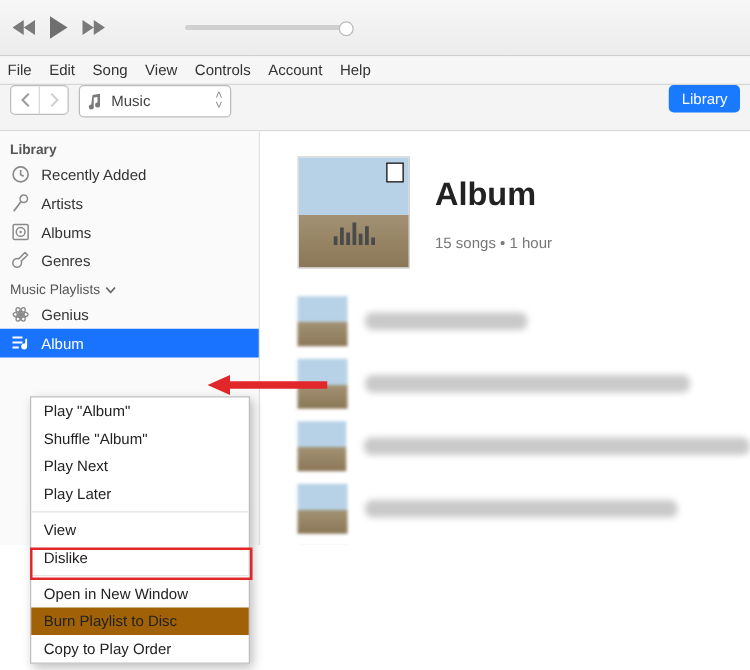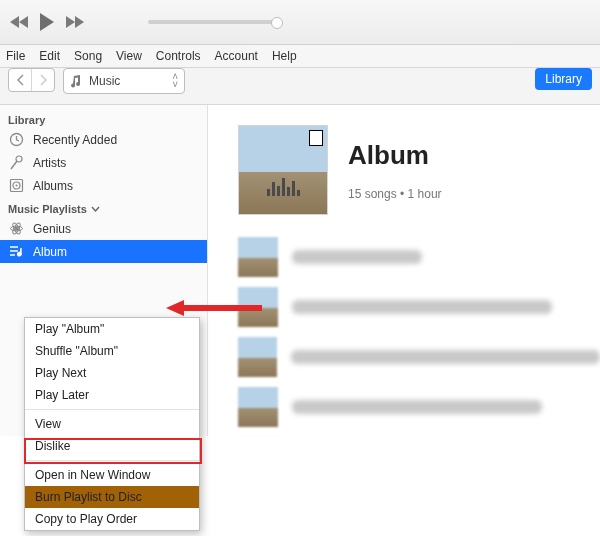--- a/index.html
+++ b/index.html
@@ -25,21 +25,21 @@
   
   .body{flex:1;display:flex;min-height:0;background:#fff}
   
   .sidebar{width:207px;border-right:1px solid #e1e1e1;background:#fafafa;padding-top:6px;position:relative}
   .sec-title{font-size:11px;font-weight:700;color:#555;padding:3px 8px 2px}
   .srow{display:flex;align-items:center;gap:9px;height:23px;padding:0 8px;color:#333;font-size:12px}
   .srow .ic{width:16px;height:16px;color:#8a8a8a;display:flex;align-items:center;justify-content:center}
   .srow.sel{background:#1a73ff;color:#fff}
   .srow.sel .ic{color:#fff}
   .srow.sel svg *{stroke:#fff;fill:#fff}
-  .pl-head{display:flex;align-items:center;gap:4px;font-size:11px;font-weight:700;color:#555;padding:6px 8px 2px}
+  .pl-head{display:flex;align-items:center;gap:4px;font-size:11px;font-weight:400;color:#555;padding:6px 8px 2px}
   
   .ctx{position:absolute;left:24px;top:212px;width:174px;background:#fff;border:1px solid #bfbfbf;box-shadow:2px 3px 8px rgba(0,0,0,.25);font-size:12px;z-index:50}
   .ctx .mi{padding:4px 10px;color:#222;white-space:nowrap}
   .ctx .sep{height:1px;background:#e2e2e2;margin:3px 0}
   .ctx .mi.hl{background:#a16207}
   .callout{position:absolute;left:24px;top:333px;width:174px;height:22px;border:2px solid #e2272a;pointer-events:none;z-index:60}
   
   .arrow{position:absolute;left:166px;top:193px;z-index:40}
   
   .main{flex:1;overflow:hidden;padding:20px 0 0 30px;position:relative}
@@ -148,20 +148,28 @@
           <div class="srow">
             <span class="ic">
               <svg width="15" height="15" viewBox="0 0 15 15">
                 <rect x="1.5" y="1.5" width="12" height="12" rx="1" fill="none" stroke="#8a8a8a" stroke-width="1.2"></rect>
                 <circle cx="7.5" cy="7.5" r="3.5" fill="none" stroke="#8a8a8a" stroke-width="1.2"></circle>
                 <circle cx="7.5" cy="7.5" r="1" fill="#8a8a8a"></circle>
               </svg>
             </span>
             <span>Albums</span>
           </div>
+          <div class="srow">
+            <span class="ic">
+              <svg width="15" height="16" viewBox="0 0 15 16">
+                <path d="M11 1 L13 3 L8 8 A3.5 3.5 0 1 1 6 6 Z" fill="none" stroke="#8a8a8a" stroke-width="1.2"></path>
+              </svg>
+            </span>
+            <span>Genres</span>
+          </div>
         </div>
       <div class="pl-head">
         <span>Music Playlists</span>
         <span>
             <svg width="9" height="6" viewBox="0 0 9 6">
               <path d="M1 1 L4.5 5 L8 1" fill="none" stroke="#666" stroke-width="1.4"></path>
             </svg>
           </span>
       </div>
       <div id="pl-items">

